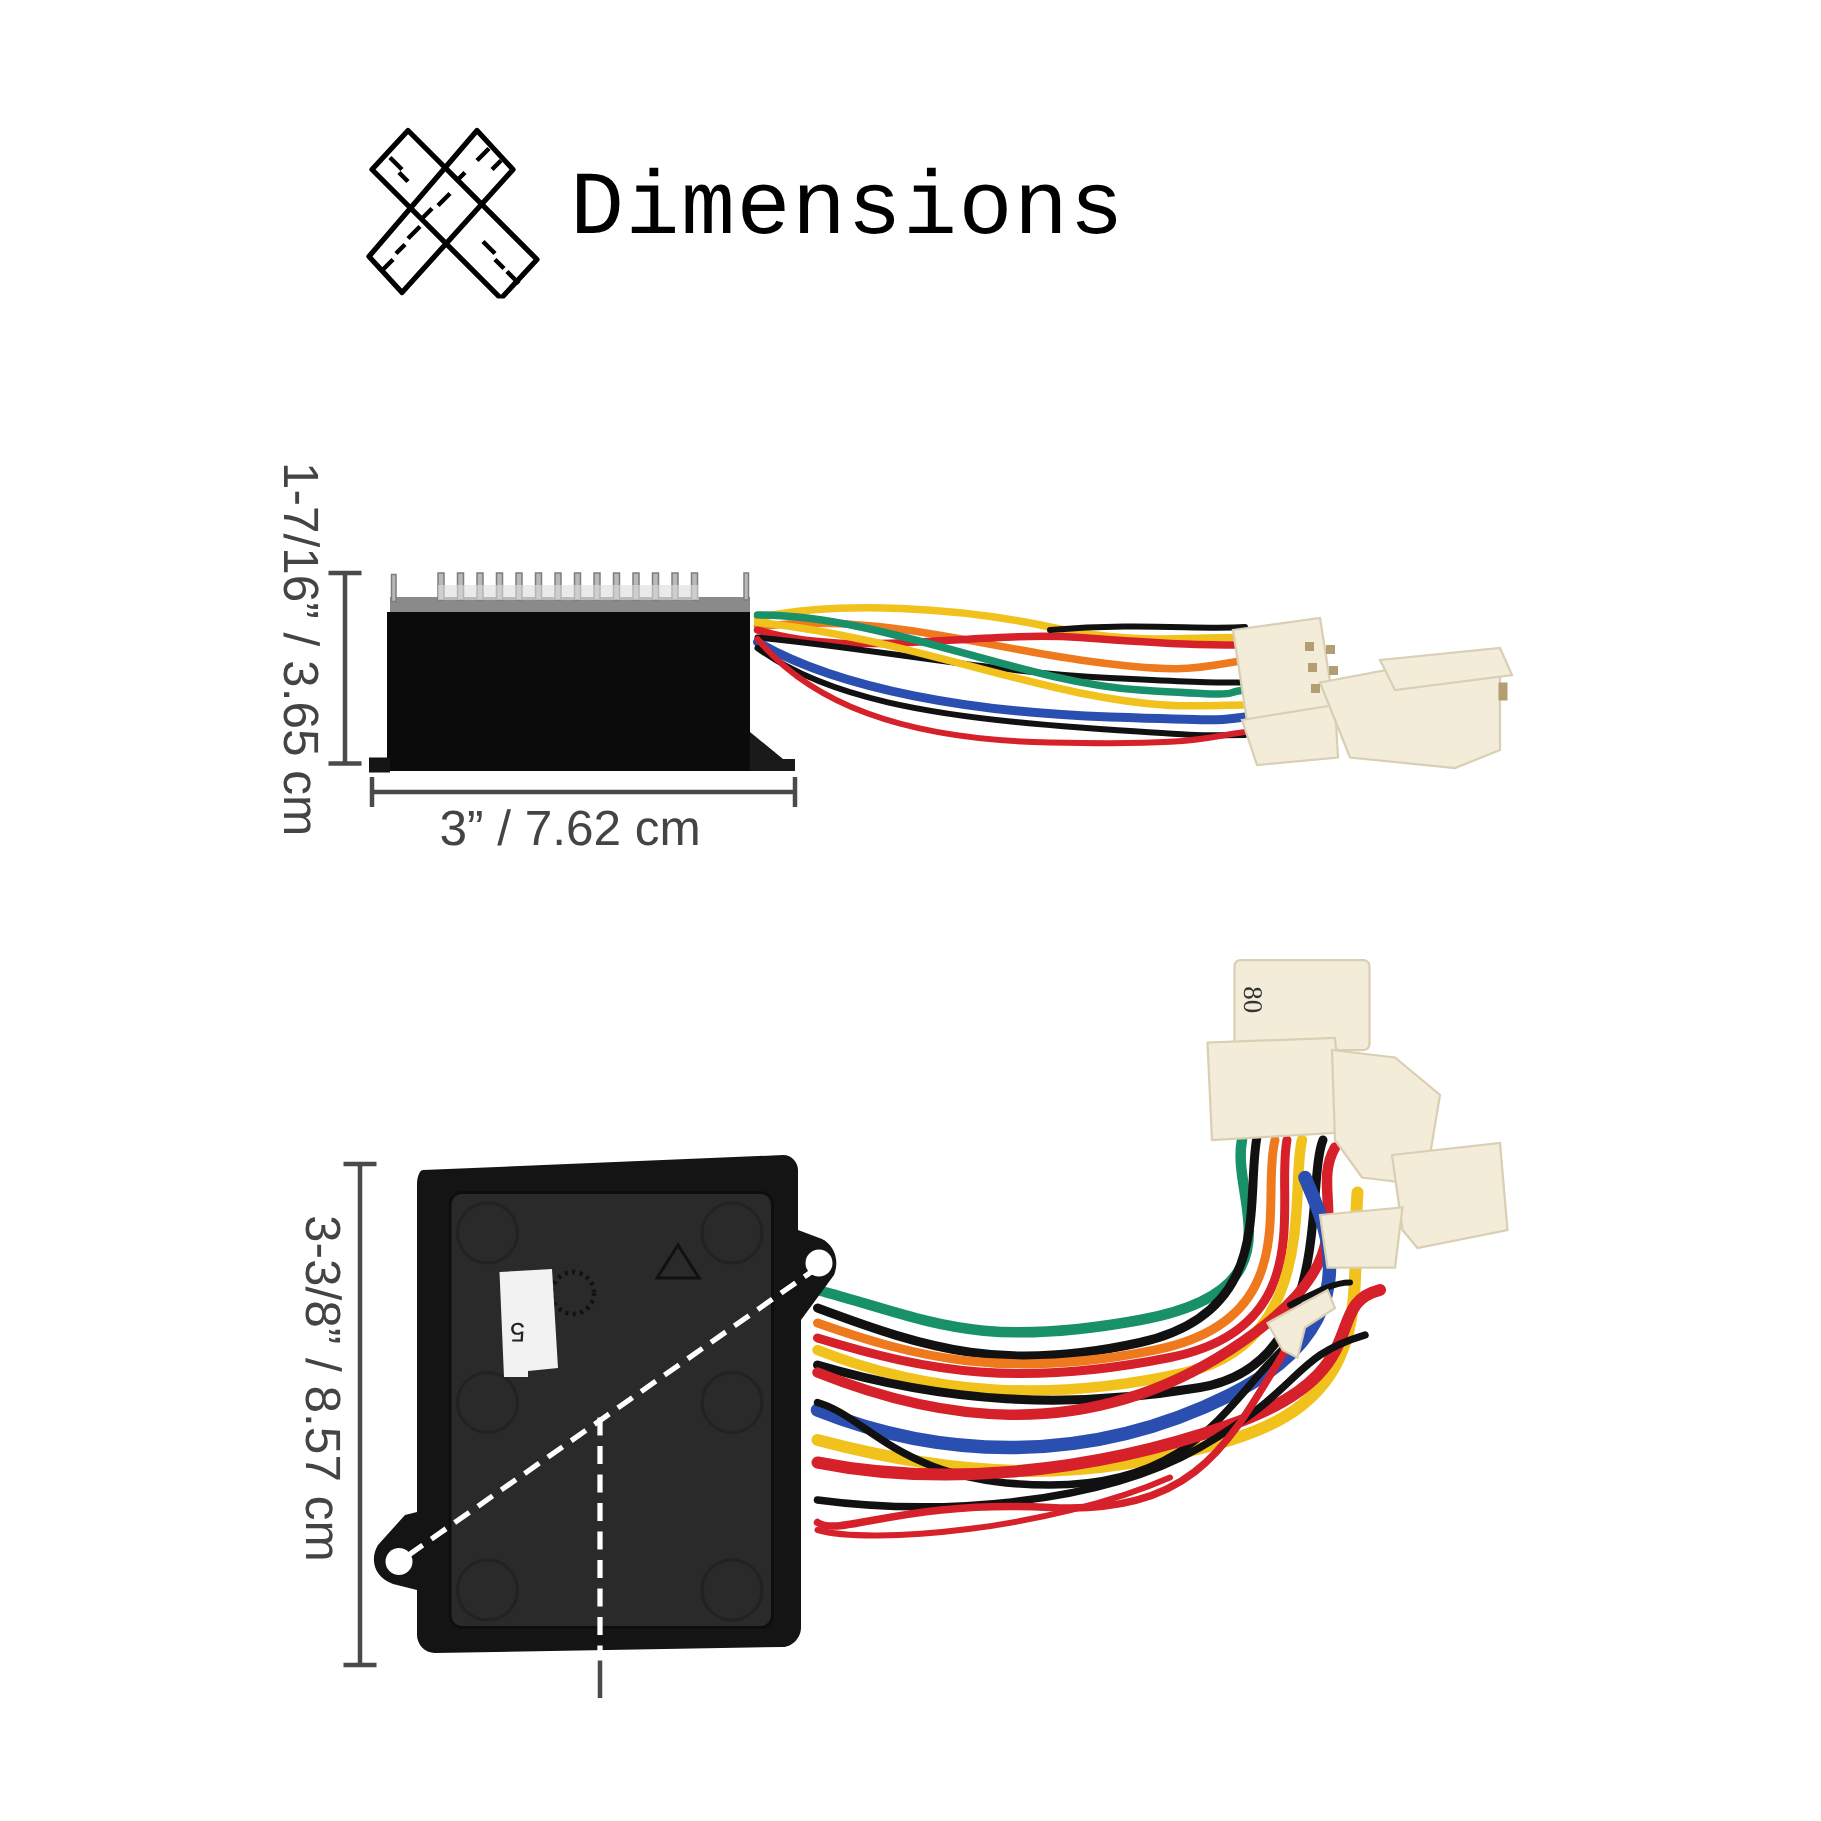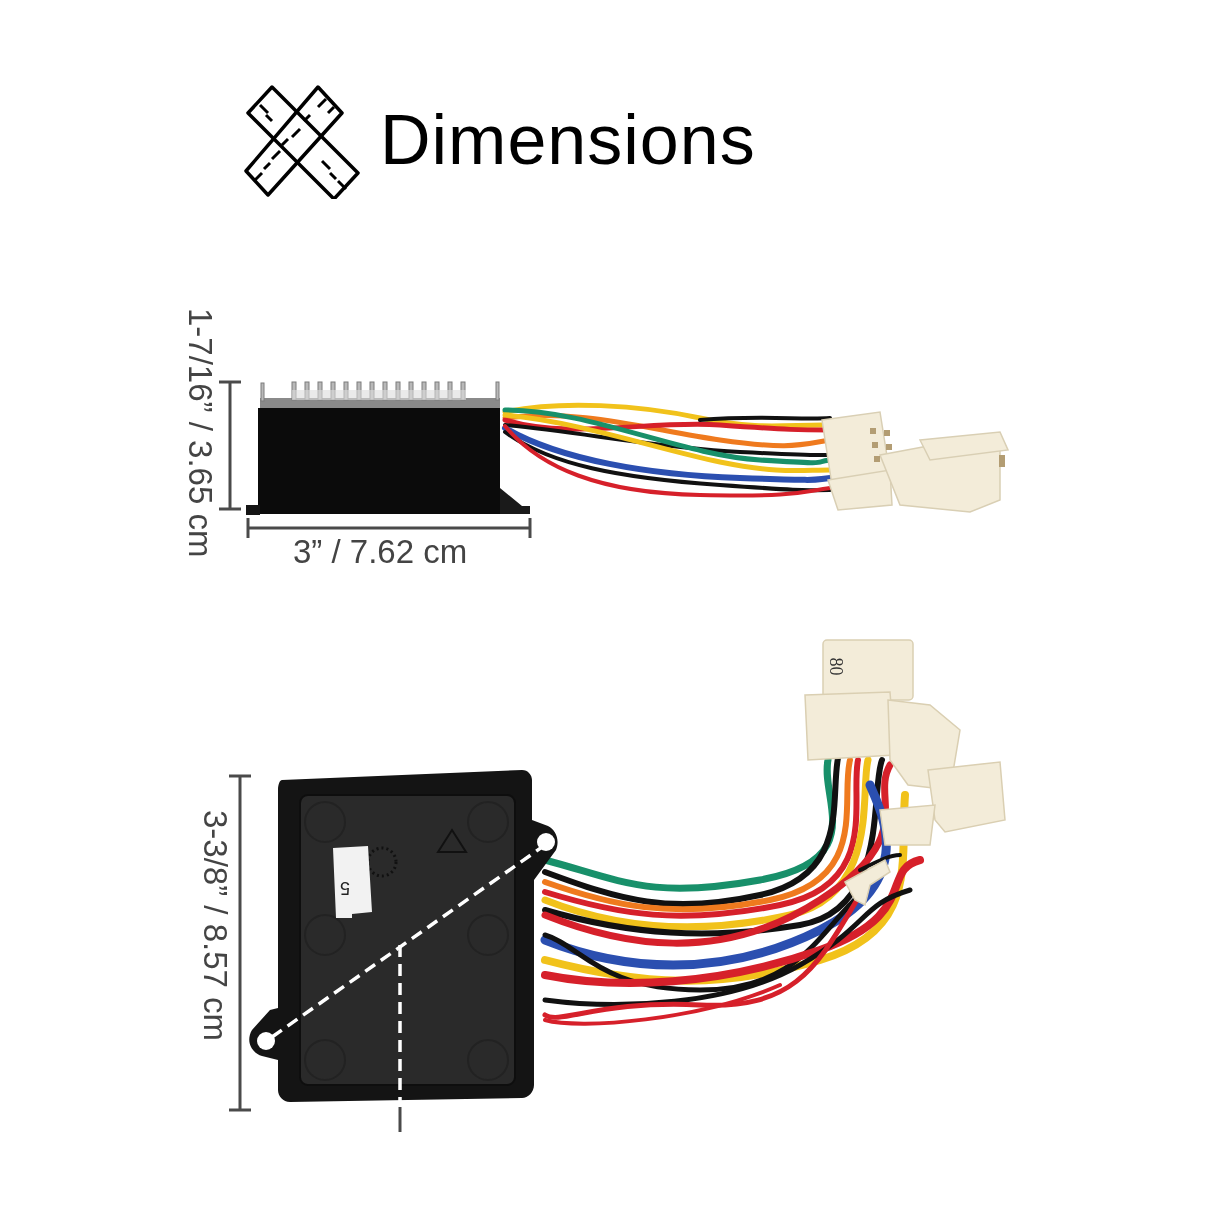--- a/index.html
+++ b/index.html
@@ -1,19 +1,19 @@
 <!DOCTYPE html>
 <html><head>
 <meta charset="utf-8">
 <style>
   html, body { margin: 0; padding: 0; background: #ffffff; }
   body { width: 1214px; height: 1214px; position: relative; overflow: hidden; font-family: "DejaVu Sans", sans-serif; }
   .abs { position: absolute; }
   .title-wrap { position: absolute; left: 244px; top: 80px; height: 120px; display: flex; align-items: center; }
-  .title-text { font-family: Liberation Sans, sans-serif; font-size: 70px; color: #000; letter-spacing: 1px; margin-left: 18px; line-height: 1; }
+  .title-text { font-family: Liberation Mono, monospace; font-size: 60px; color: #000; letter-spacing: 1px; margin-left: 18px; line-height: 1; }
   .dim-label { font-family: "Liberation Sans", sans-serif; color: #444; font-size: 33px; white-space: nowrap; line-height: 1; }
   .vert { transform-origin: 0 0; transform: rotate(90deg); }
   svg { position: absolute; left: 0; top: 0; }
 </style>
 </head>
 <body>
 
 <div class="title-wrap">
   <svg width="118" height="118" viewBox="0 0 118 118" style="position:relative;">
     <g fill="none" stroke="#000" stroke-width="3.5" stroke-linejoin="round">

